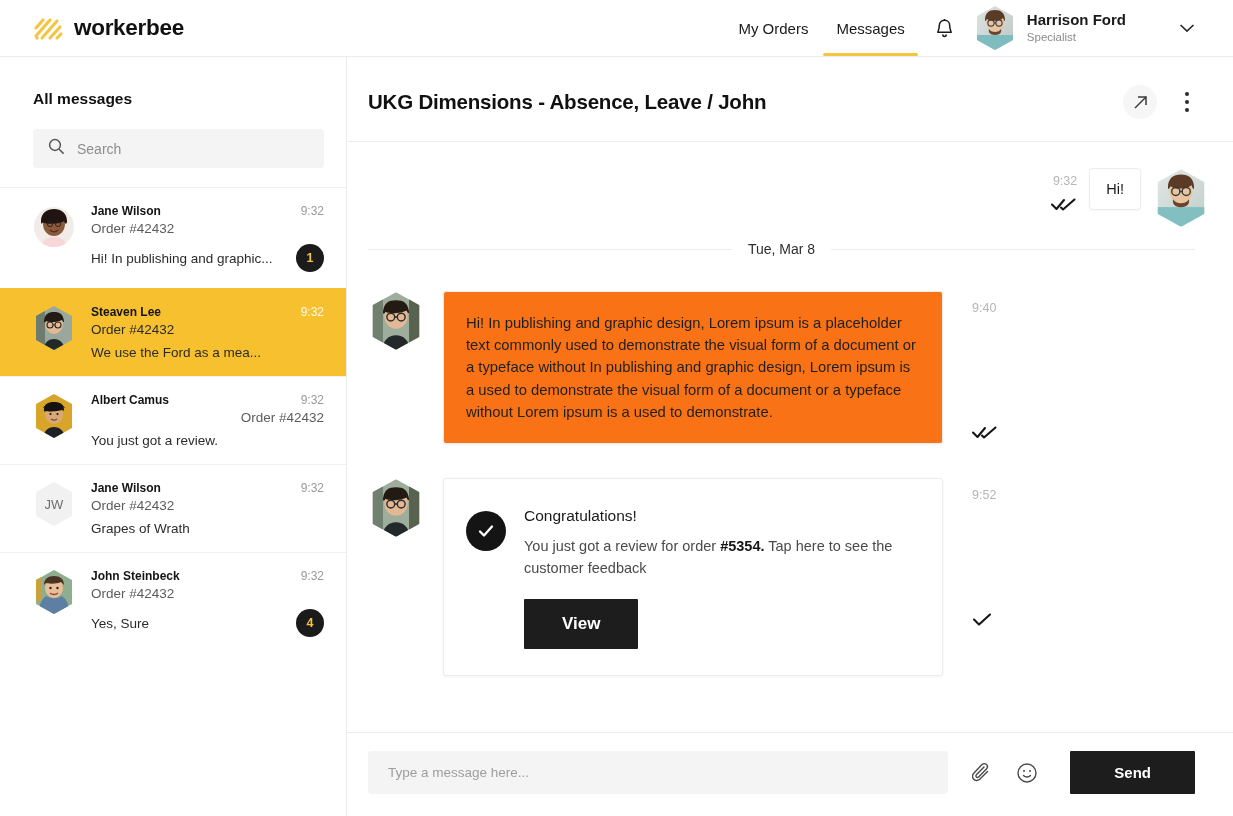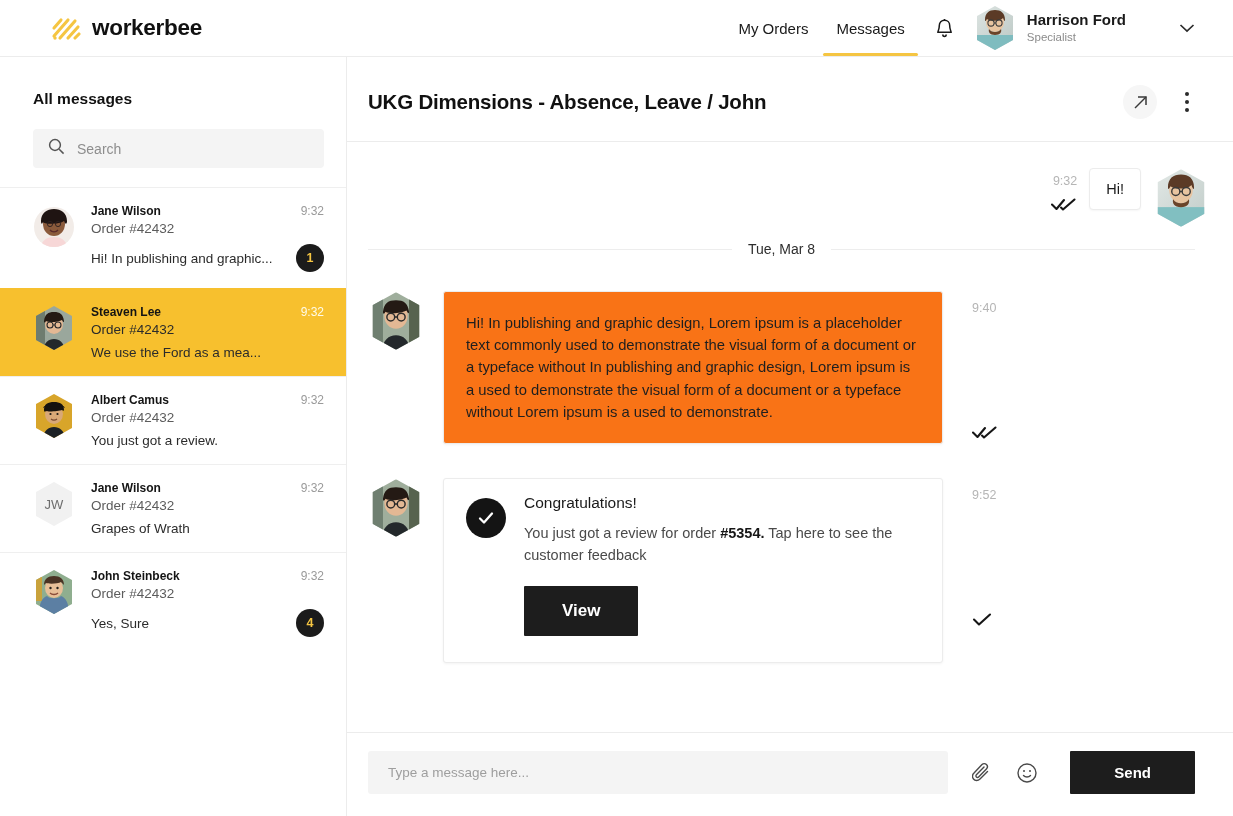--- a/index.html
+++ b/index.html
@@ -12,21 +12,21 @@
   }
   .app { width: 1233px; height: 816px; display: flex; flex-direction: column; position: relative; }
 
   
   .header {
     height: 57px; min-height: 57px;
     display: flex; align-items: center;
     border-bottom: 1px solid #ececec;
     background: #fff; position: relative;
   }
-  .brand { display: flex; align-items: center; gap: 11px; padding-left: 51px; }
+  .brand { display: flex; align-items: center; gap: 11px; padding-left: 33px; }
   .logo-mark { width: 30px; height: 26px; position: relative; overflow: hidden; }
   .logo-mark svg { display: block; }
   .brand-name { font-size: 22.5px; font-weight: 700; letter-spacing: -0.3px; color: #111; }
 
   .nav { margin-left: auto; display: flex; align-items: center; gap: 0; padding-right: 38px; }
   .nav-link {
     font-size: 15px; color: #1a1a1a; padding: 19px 14px 19px 14px;
     position: relative; cursor: pointer; white-space: nowrap;
   }
   .nav-link.active::after {
@@ -61,21 +61,21 @@
   }
   .search-input::placeholder { color: #8d8d8d; }
 
   .conv-list { margin-top: 19px; display: flex; flex-direction: column; }
   .conv {
     display: flex; gap: 16px; padding: 16px 22px 16px 33px;
     border-top: 1px solid #efefef; cursor: pointer; position: relative; background: #fff;
   }
   .conv:first-child { border-top: 1px solid #efefef; }
   .conv.selected { background: #F7C02E; border-top-color: #F7C02E; }
-  .conv.selected + .conv { border-top-color: #efefef; }
+  .conv.selected + .conv { border-top-color: #efefef; text-align: right; }
   .conv-av { width: 42px; min-width: 42px; height: 46px; position: relative; }
   .conv-main { flex: 1; min-width: 0; display: flex; flex-direction: column; gap: 3px; }
   .conv-top { display: flex; align-items: baseline; }
   .conv-name { font-size: 12px; font-weight: 700; color: #141414; }
   .conv-time { margin-left: auto; font-size: 12px; color: #9a9a9a; padding-left: 8px; }
   .conv.selected .conv-time { color: #fffbe8; }
   .conv-order { font-size: 13.5px; color: #5c5c5c; }
   .conv.selected .conv-order { color: #2b2b2b; }
   .conv-row2 { display: flex; align-items: center; margin-top: 5px; }
   .conv-prev {
@@ -129,21 +129,21 @@
     box-shadow: 0 1px 3px rgba(0,0,0,0.05);
     padding: 20px 22px; max-width: 500px; font-size: 14.8px; line-height: 1.5; color: #1f1f1f;
   }
   .in-meta { display: flex; flex-direction: column; align-items: flex-start; margin-left: 10px; width: 70px; }
   .in-meta .ts { margin-top: 10px; }
   .in-meta .rcpt { margin-top: auto; }
 
   .card-in {
     background: #fff; border: 1px solid #ececec; border-radius: 3px;
     box-shadow: 0 1px 3px rgba(0,0,0,0.05);
-    padding: 15px 22px 26px 22px; max-width: 500px; width: 500px;
+    padding: 28px 22px 26px 22px; max-width: 500px; width: 500px;
     display: flex; gap: 18px; align-items: flex-start;
   }
   .check-circle {
     width: 40px; height: 40px; min-width: 40px; border-radius: 50%; background: #141414;
     display: flex; align-items: center; justify-content: center; margin-top: 4px;
   }
   .card-title { font-size: 15.5px; color: #1a1a1a; margin-bottom: 11px; }
   .card-text { font-size: 14.5px; line-height: 1.5; color: #4a4a4a; max-width: 400px; }
   .card-text b { color: #161616; font-weight: 700; }
   .view-btn {

